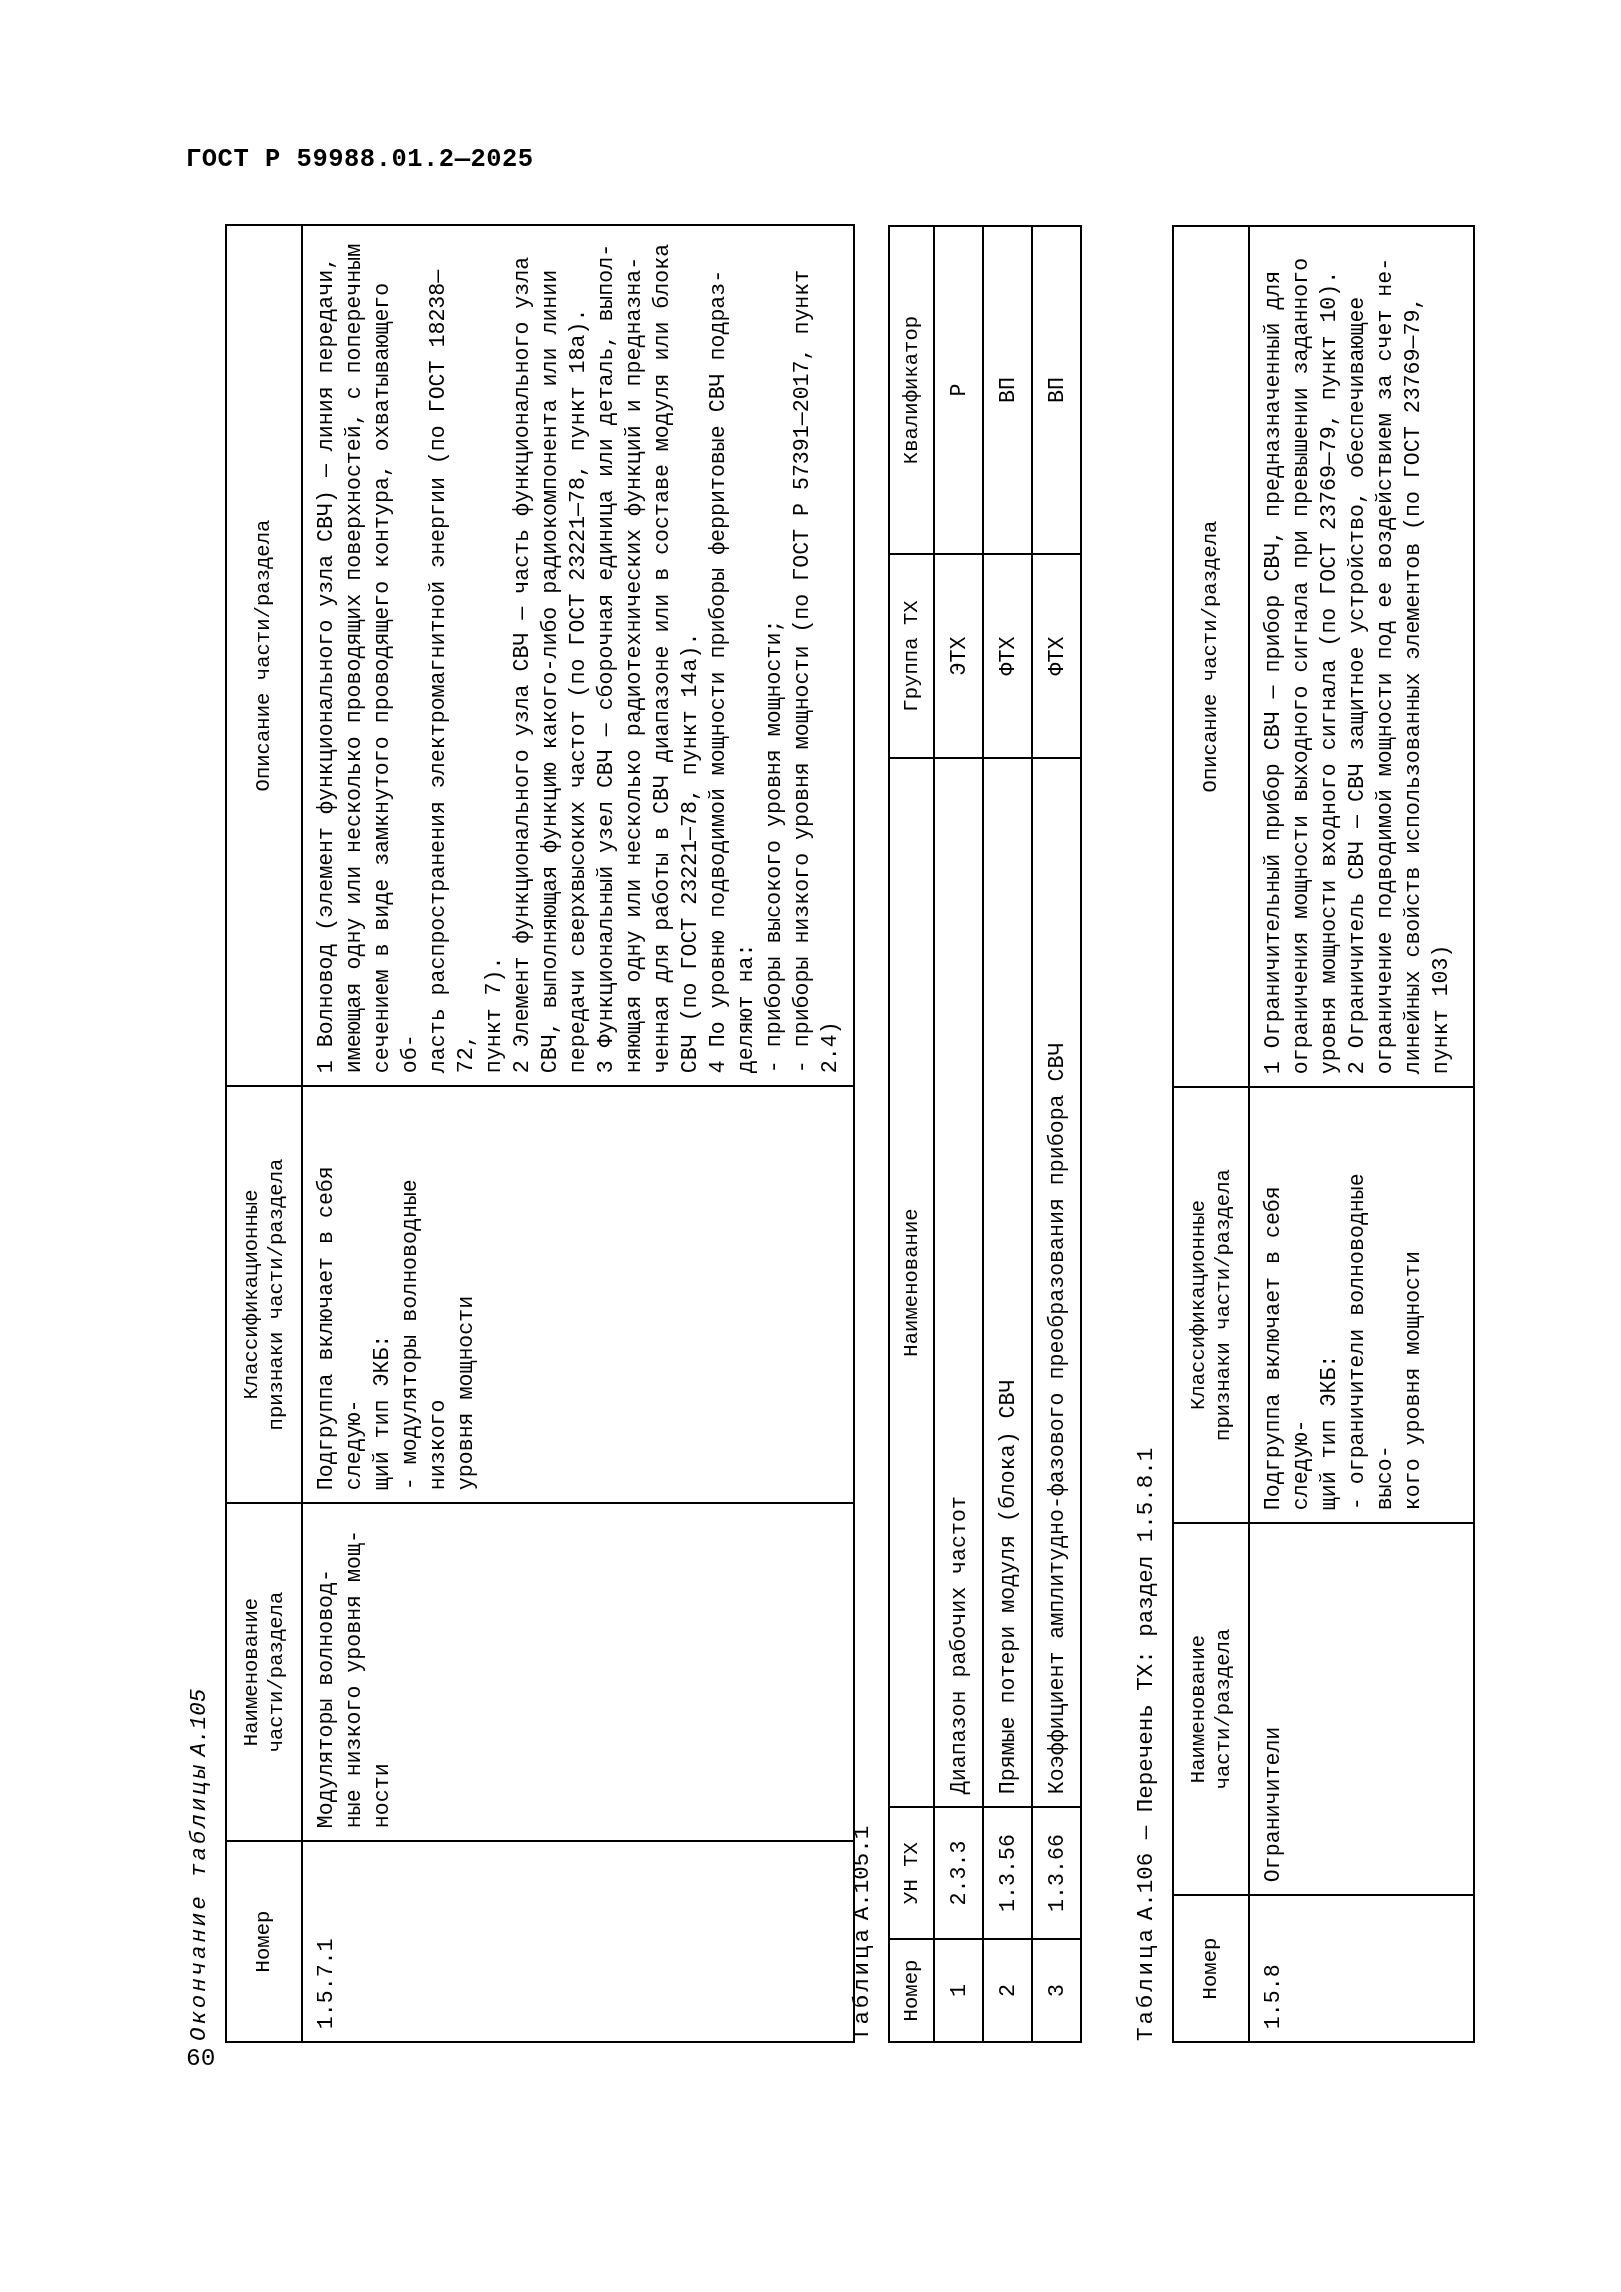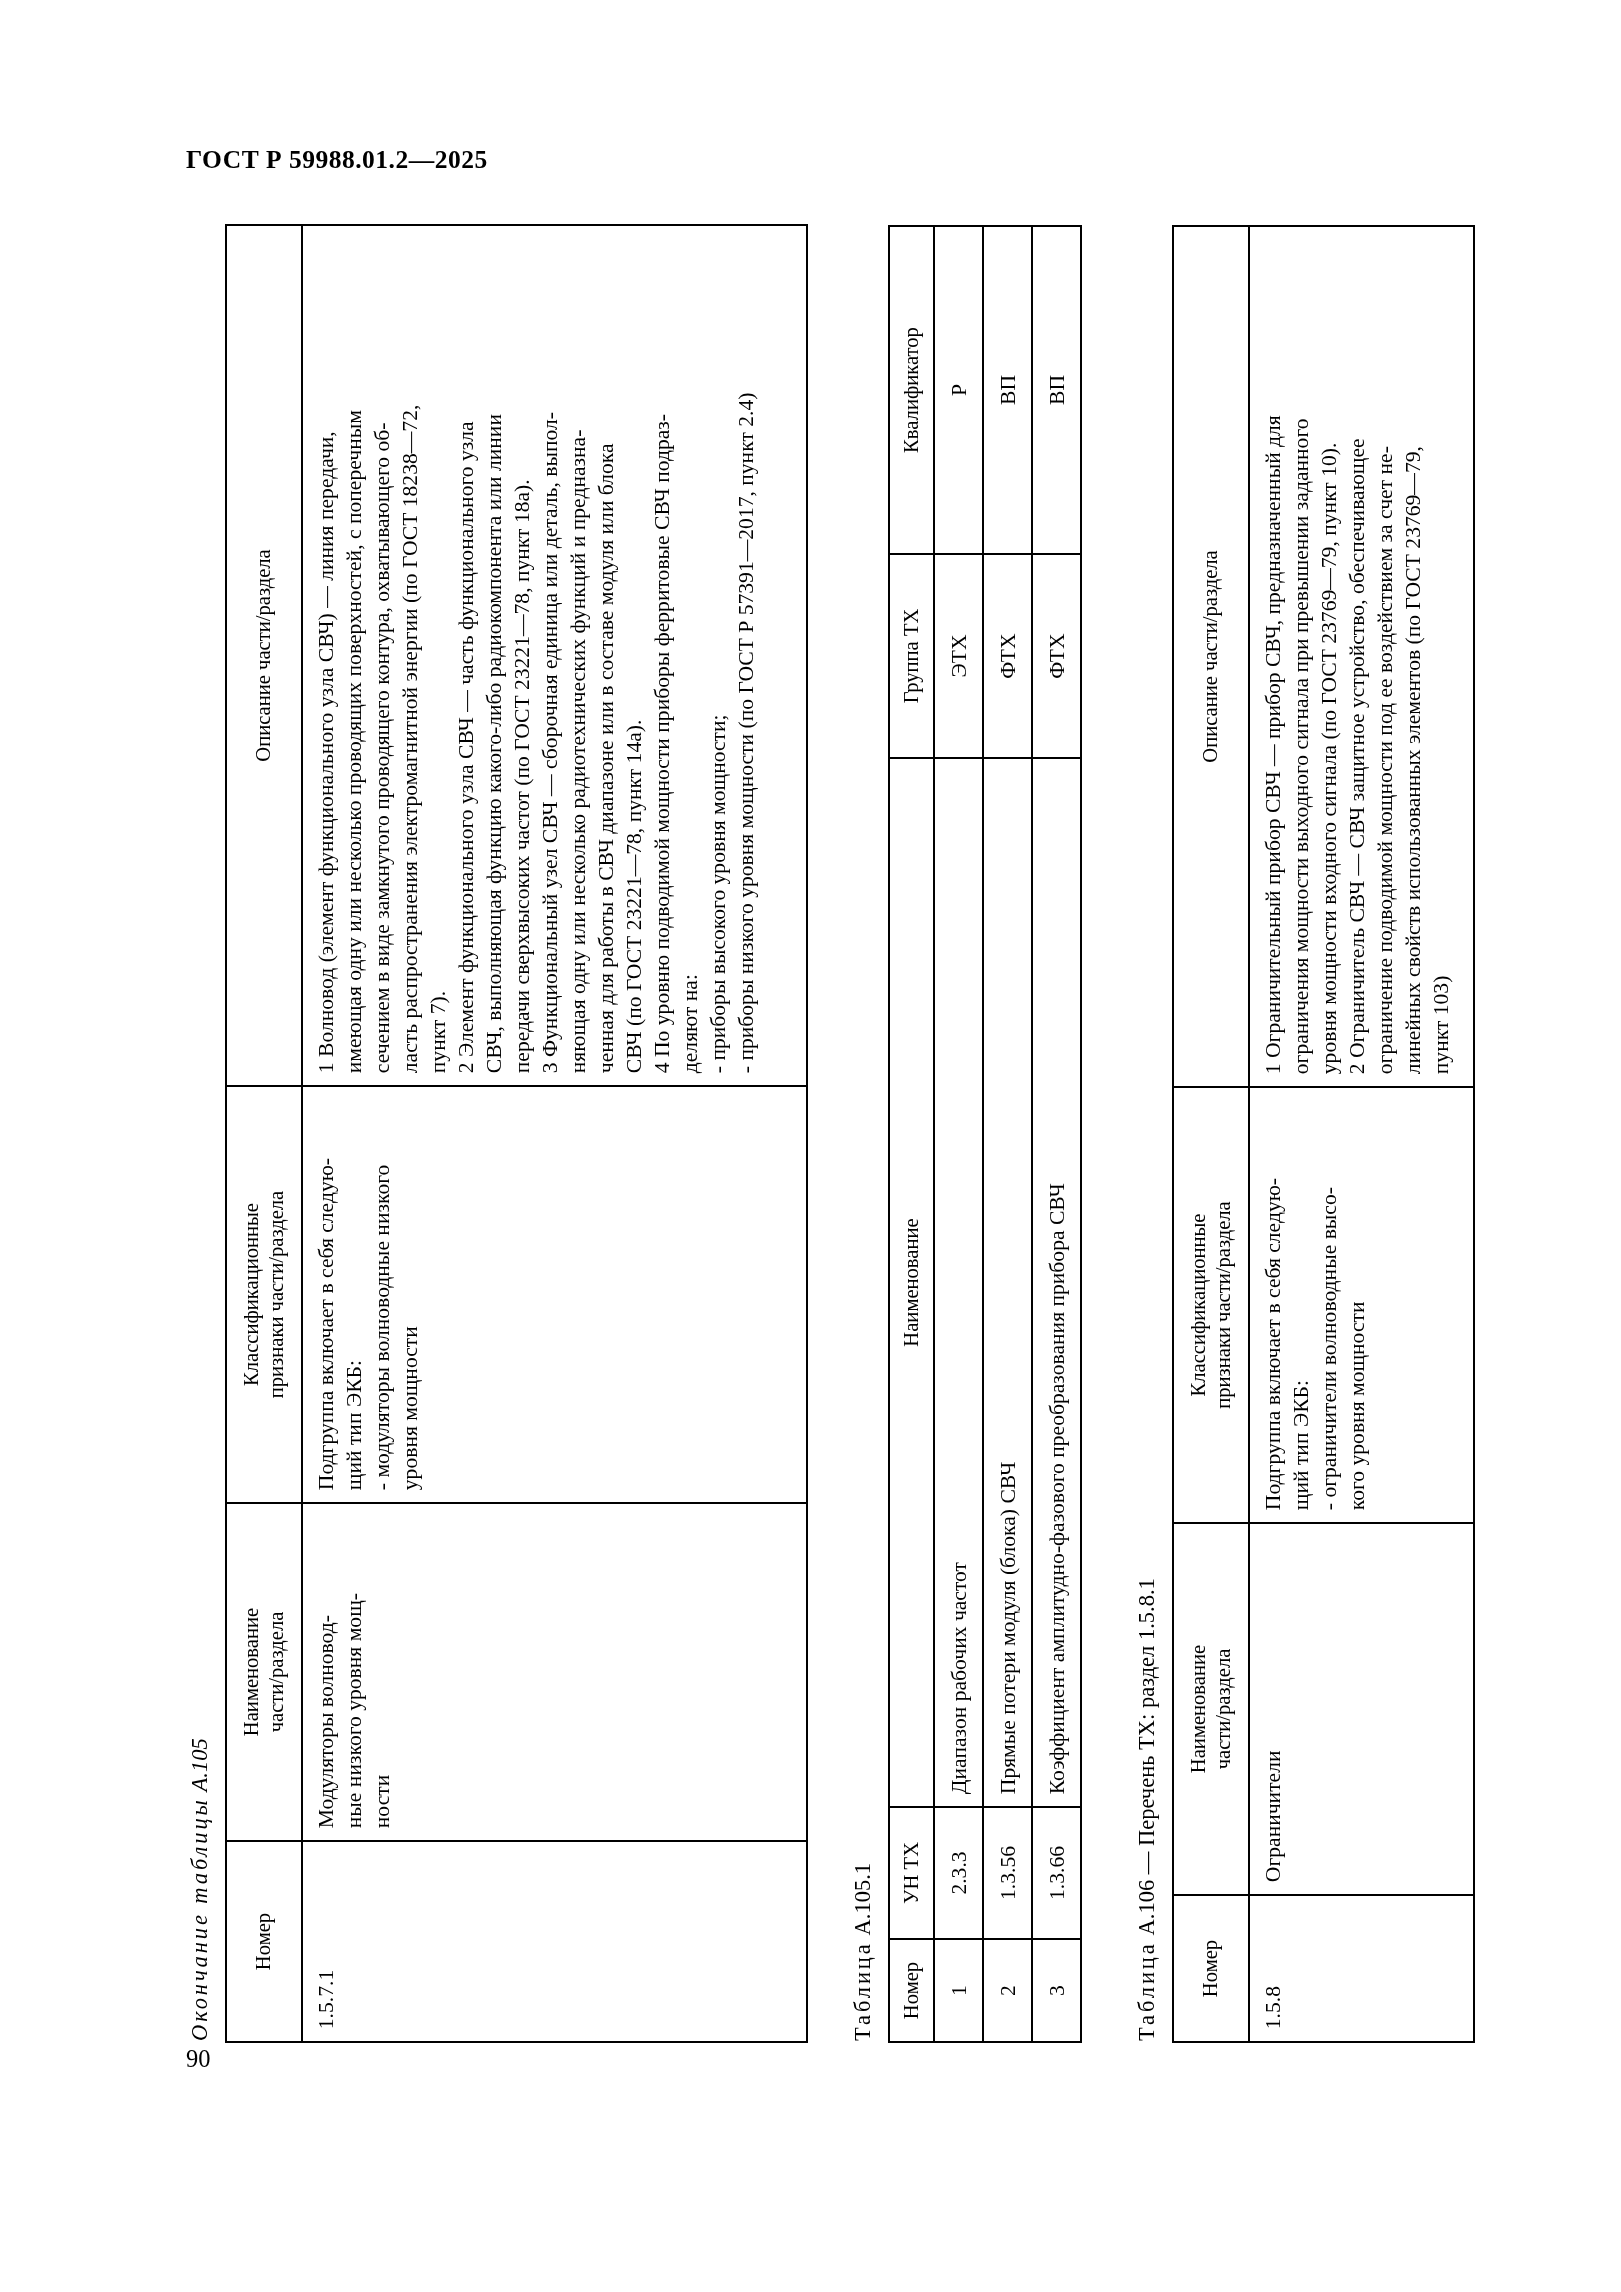--- a/index.html
+++ b/index.html
@@ -2,21 +2,21 @@
 <html lang="ru"><head>
 <meta charset="utf-8">
 <style>
   * { margin: 0; padding: 0; box-sizing: border-box; }
   html, body { background: #ffffff; }
   .page {
     position: relative;
     width: 1621px;
     height: 2293px;
     background: #ffffff;
-    font-family: Liberation Serif, serif;
+    font-family: Liberation Mono, monospace;
     color: #000;
     overflow: hidden;
   }
   .doc-header {
     position: absolute;
     left: 186px;
     top: 145px;
     font-size: 25.5px;
     font-weight: bold;
     letter-spacing: 0.5px;
@@ -203,16 +203,16 @@
 уровня мощности входного сигнала (по ГОСТ 23769—79, пункт 10).
 2 Ограничитель СВЧ — СВЧ защитное устройство, обеспечивающее
 ограничение подводимой мощности под ее воздействием за счет не-
 линейных свойств использованных элементов (по ГОСТ 23769—79,
 пункт 103)</td>
       </tr>
     </tbody>
       </table>
   </div>
 
-  <div class="page-number">90</div>
+  <div class="page-number">60</div>
 
 </div>
 
 
 </body></html>

